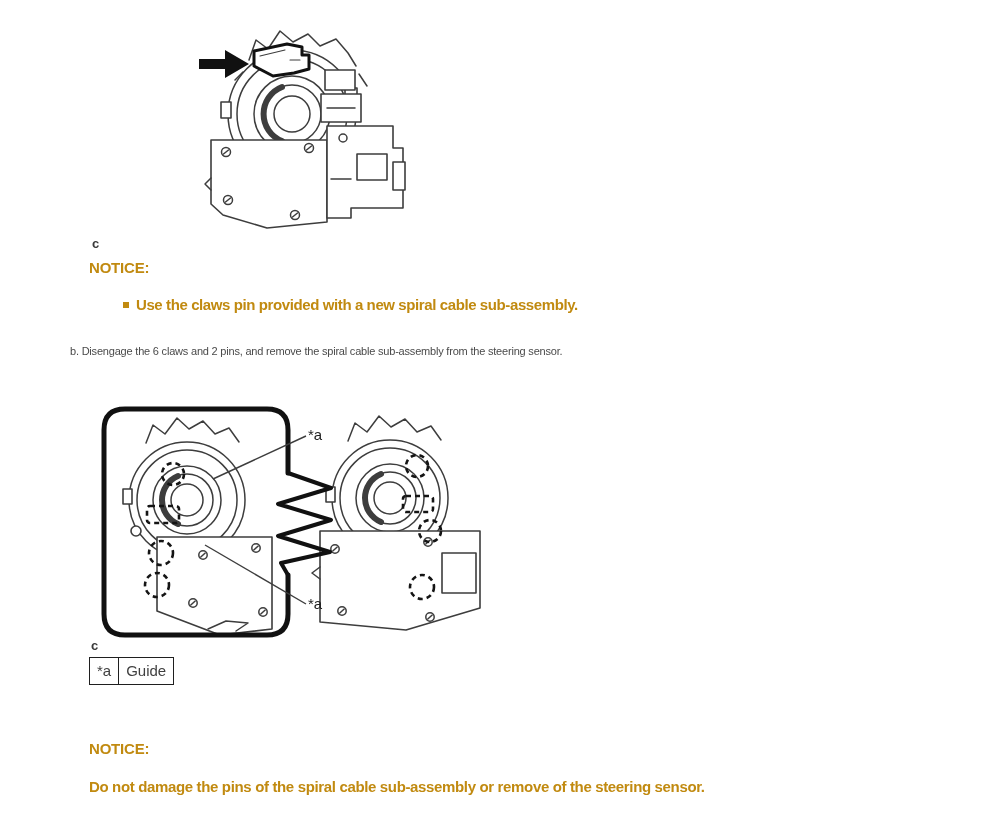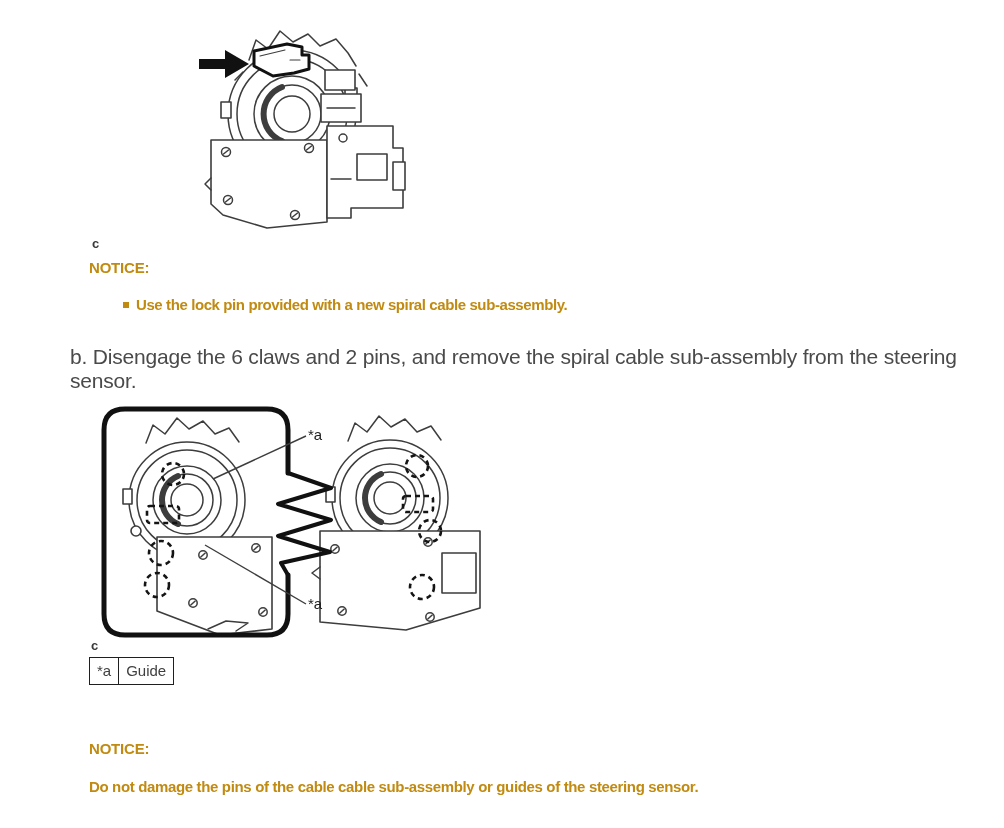--- a/index.html
+++ b/index.html
@@ -34,21 +34,21 @@
     font-size:15px; font-weight:bold; color:#C18A10;
     letter-spacing:-0.4px; line-height:16px;
   }
   .bullet-square {
     flex:0 0 auto; width:6px; height:6px; margin-top:5px;
     background:#C18A10;
   }
 
   .step-line {
     position:absolute; left:70px; top:345px;
-    font-size:21px; color:#4a4a4a; letter-spacing:-0.2px;
+    font-size:11px; color:#4a4a4a; letter-spacing:-0.2px;
   }
 
   .legend-table {
     position:absolute; left:89px; top:657px;
     border-collapse:collapse;
     font-size:15px; color:#3f3f3f;
   }
   .legend-table td {
     border:1.6px solid #1f1f1f;
     padding:3px 7px 4px 7px;
@@ -123,21 +123,21 @@
     <polygon points="2,45 28,45 28,36 52,50 28,64 28,55 2,55" fill="#111111"></polygon>
   </svg>
 
   <div class="caption" style="left:92px; top:236px;">c</div>
 
   <div class="notice-heading" style="left:89px; top:259px;">NOTICE:</div>
 
   <ul class="bullet-list">
     <li>
       <span class="bullet-square"></span>
-      <span>Use the lock pin provided with a new spiral cable sub-assembly.</span>
+      <span>Use the claws pin provided with a new spiral cable sub-assembly.</span>
     </li>
   </ul>
 
   <div class="step-line">b. Disengage the 6 claws and 2 pins, and remove the spiral cable sub-assembly from the steering sensor.</div>
 
   <svg class="fig" style="left:98px; top:403px;" width="405" height="240" viewBox="0 0 405 240">
 
     <g>
       <path class="la" d="M48 40 L55 22 L67 31 L79 15 L91 26 L105 18 L117 31 L131 25 L141 39"></path>
       <circle class="la" cx="89" cy="97" r="58"></circle>
@@ -210,15 +210,15 @@
   <table class="legend-table">
     <tbody>
         <tr>
       <td>*a</td>
       <td>Guide</td>
     </tr>
   </tbody>
     </table>
 
   <div class="notice-heading" style="left:89px; top:740px;">NOTICE:</div>
-  <div class="notice-paragraph" style="left:89px; top:778px;">Do not damage the pins of the cable cable sub-assembly or guides of the steering sensor.</div>
+  <div class="notice-paragraph" style="left:89px; top:778px;">Do not damage the pins of the spiral cable sub-assembly or remove of the steering sensor.</div>
 
 </div>
 
 </body></html>

